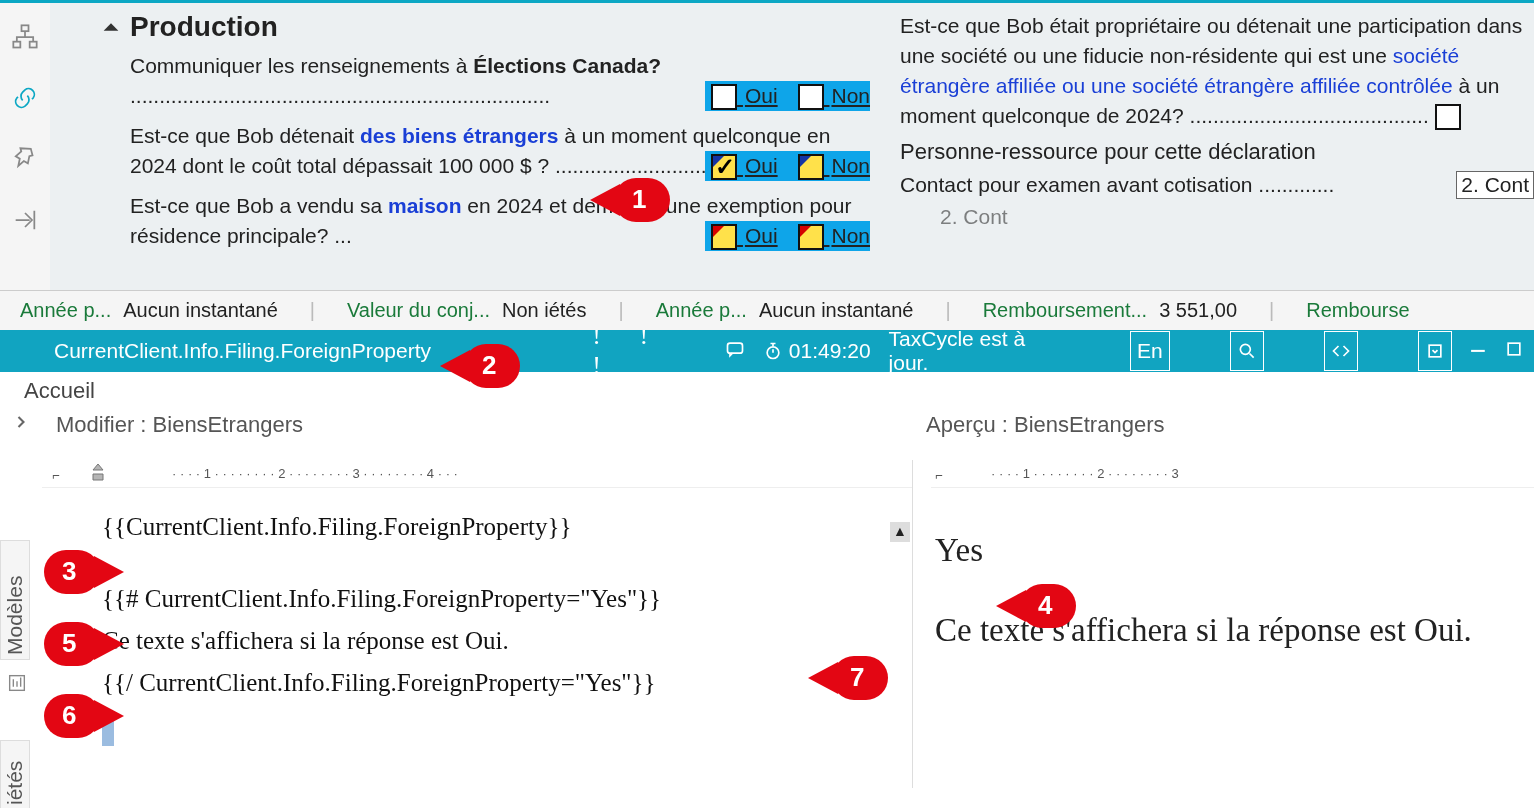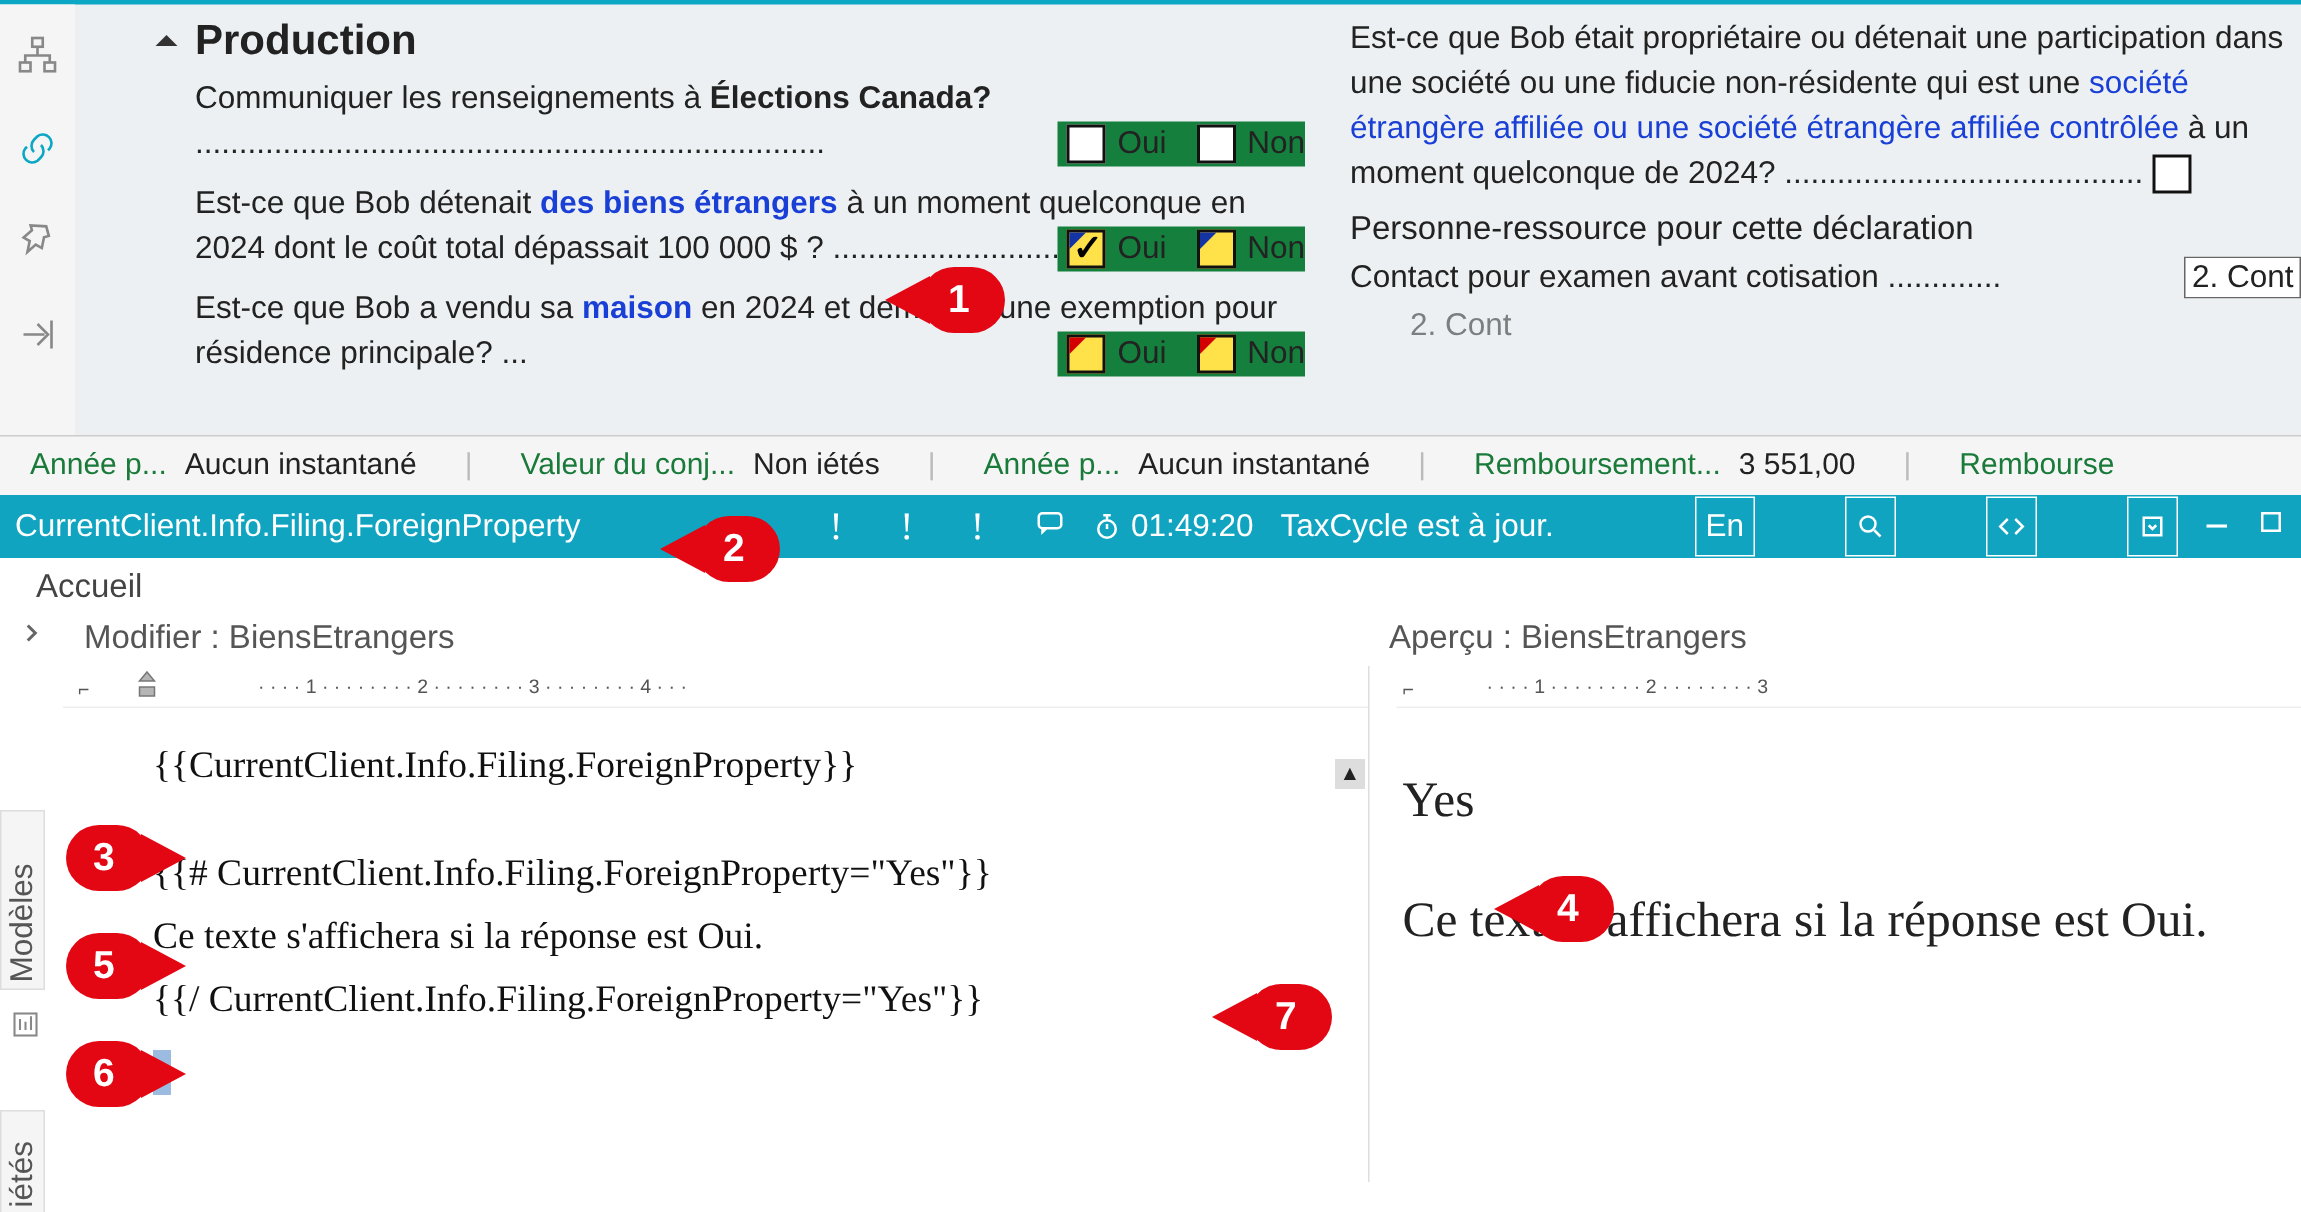--- a/index.html
+++ b/index.html
@@ -9,53 +9,53 @@
   .side-icons svg { width:28px; height:28px; stroke:#888; fill:none; stroke-width:1.5;}
   .content-cols { flex:1; display:flex; padding:8px 0 0 50px; }
   .col1 { width:770px; }
   .col2 { flex:1; padding-left:30px; padding-right:0; }
   .section-heading { font-size:28px; font-weight:700; display:flex; align-items:center; gap:8px; margin-bottom:8px;}
   .section-heading svg { width:22px; height:22px; fill:#333;}
   .qline { position:relative; margin:6px 0 10px 30px; font-size:21px; line-height:30px;}
   .qline .qtext b.link { color:#1a3fd6; font-weight:700;}
   .qline .qtext b.bold { font-weight:700;}
   .dotfill { display:inline; }
-  .qopts { position:absolute; right:0; top:auto; bottom:0; display:flex; gap:20px; align-items:center; background:#15803d; padding-left:6px;}
+  .qopts { position:absolute; right:0; top:auto; bottom:0; display:flex; gap:20px; align-items:center; background:#0ea5e9; padding-left:6px;text-decoration:underline;}
   .cbx { width:26px; height:26px; border:2px solid #111; display:inline-block; vertical-align:middle; background:#fff; position:relative;}
   .cbx.yellow { background:#ffe14a;}
   .cbx.field { background:#ffe14a; position:relative;}
   .cbx.field::before { content:""; position:absolute; top:0; left:0; border-top:11px solid #1434a4; border-right:11px solid transparent;}
   .cbx.checked::after { content:"✓"; position:absolute; top:-4px; left:2px; font-weight:900; font-size:24px; color:#000;}
   .cbx.marker::before { content:""; position:absolute; top:0; left:0; border-top:11px solid #d40000; border-right:11px solid transparent;}
   .opt-label { margin-left:2px;}
   .col2 .para { font-size:21px; line-height:30px;}
   .col2 .para .link { color:#1a3fd6; font-weight:400;}
   .col2 h3 { font-size:22px; font-weight:400; margin-top:8px;}
   .boxval { display:inline-block; border:1px solid #666; background:#fff; padding:0 4px; height:28px; line-height:26px; vertical-align:middle;}
   .contact-line { display:flex; justify-content:space-between; margin-top:6px; font-size:21px; align-items:center; white-space:nowrap; overflow:hidden;}
 
   .summary-bar { height:40px; background:#f5f5f5; display:flex; align-items:center; padding:0 20px; font-size:20px; color:#1a7a3a; gap:28px; white-space:nowrap; overflow:hidden; border-top:1px solid #ccc;text-align:right;}
   .summary-bar .pair { display:flex; gap:12px;}
   .summary-bar .val { color:#222;}
   .summary-bar .sep { color:#bbb; padding:0 4px;}
 
   .status-bar { height:42px; background:#11a4c1; color:#fff; display:flex; align-items:center; font-size:21px; padding:0 10px; gap:18px; overflow:hidden;}
-  .status-bar .path { padding-left:0px;}
+  .status-bar .path { padding-left:0px;margin-left:44px;}
   .status-bar svg { fill:none; stroke:#fff; stroke-width:2; width:20px;height:20px;}
   .status-bar .excl { font-family: Georgia, serif; font-size:26px; font-weight:400; letter-spacing:16px;}
   .status-bar .right { margin-left:auto; display:flex; gap:12px; align-items:center;}
   .status-bar .btn { border:1.5px solid #fff; padding:1px 6px; height:40px; display:flex; align-items:center; justify-content:center;margin-left:48px;}
 
   .tab-header { height:36px; padding:6px 24px; font-size:22px; color:#444;}
 
   .editor-wrap { display:flex; height:380px;}
   .expand-btn { width:42px; display:flex; align-items:flex-start; justify-content:center; color:#666; font-size:22px; padding-top:4px;}
   .pane-titles { display:flex; height:36px; border-bottom:1px solid #fff;}
   .pane { font-size:22px; color:#555; padding:4px 14px;}
-  .panes-area { flex:1; display:flex; flex-direction:column;}
+  .panes-area { flex:1; display:flex; flex-direction:column;gap:16px;}
   .panes-body { flex:1; display:flex; position:relative;}
   .edit-pane { width:870px; position:relative;}
   .preview-pane { flex:1; border-left:1px solid #ddd; padding-left:18px;}
   .ruler { height:28px; position:relative; font-size:13px; color:#555; background:#fff; border-bottom:1px solid #eee; overflow:hidden;}
   .ruler .ind { position:absolute; top:2px; left:46px;}
   .ruler .ind svg{ width:20px; height:20px; fill:#b5b5b5; stroke:#777;}
   .code-body { font-family:"Times New Roman", serif; font-size:25px; padding:18px 0 0 60px; line-height:42px; color:#111;}
   .code-body .cursor { display:inline-block; width:12px; height:30px; background:#9bbce0; vertical-align:bottom;}
   .preview-body { font-family:"Times New Roman", serif; font-size:33px; padding:40px 0 0 4px; line-height:44px;}
   .scroll-up { position:absolute; right:2px; top:62px; width:20px; height:20px; background:#ddd; text-align:center; line-height:18px; font-size:14px;}

